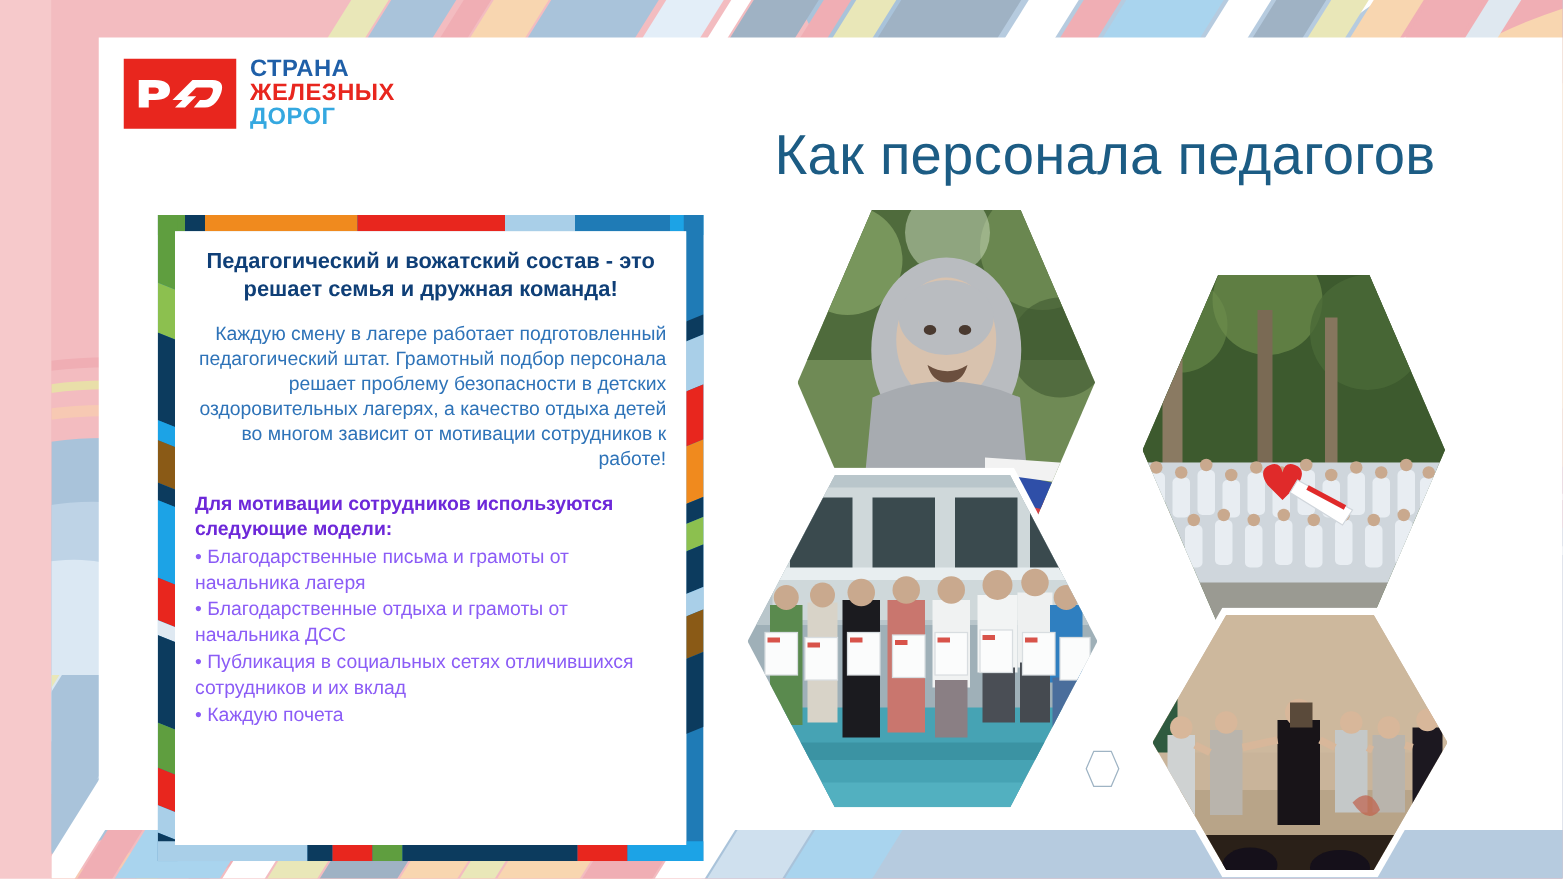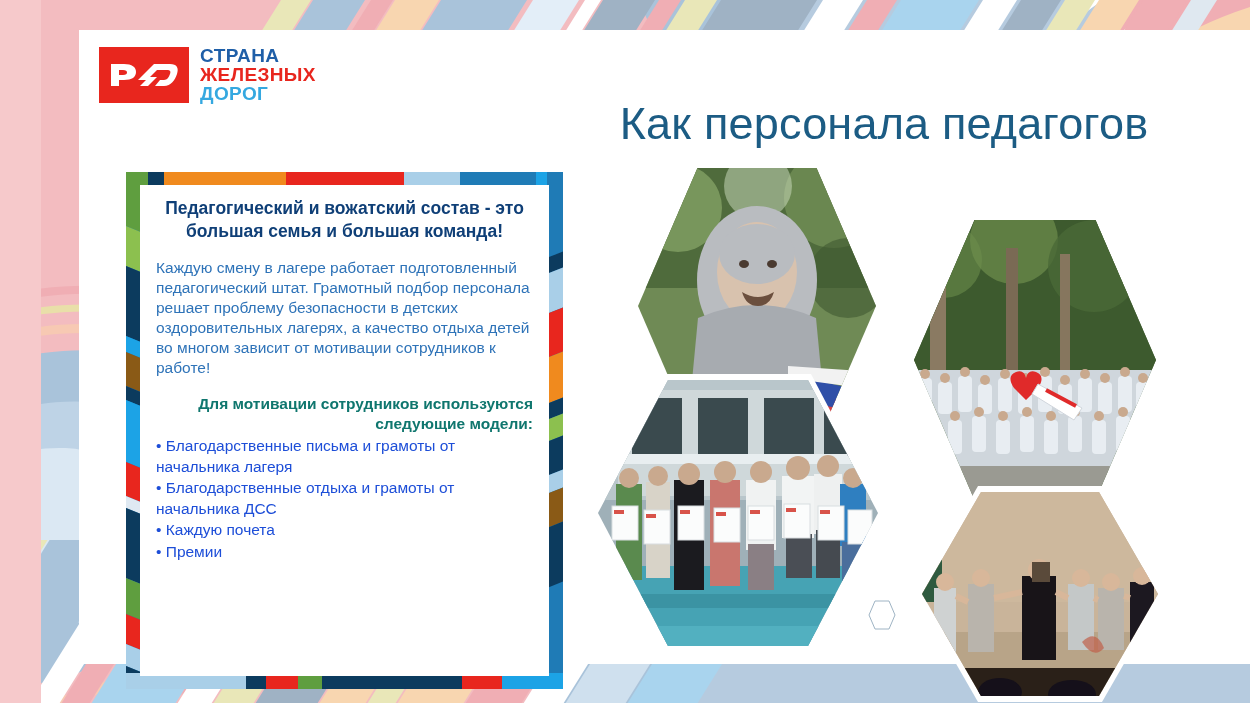--- a/index.html
+++ b/index.html
@@ -53,30 +53,30 @@
   .panel-inner{
     position:absolute;left:14px;top:13px;right:14px;bottom:13px;
     background:#ffffff;z-index:1;
     padding:12px 16px 0 16px;box-sizing:border-box;
   }
   .panel-heading{
     text-align:center;color:#0f3f77;font-weight:bold;font-size:17.5px;
     line-height:1.33;margin:0 0 14px 0;
   }
   .panel-para{
-    text-align:left;color:#2e73b8;font-size:15.5px;line-height:1.30;
+    text-align:right;color:#2e73b8;font-size:15.5px;line-height:1.30;
     margin:0 0 16px 0;
   }
   .panel-subheading{
-    text-align:right;color:#0f766e;font-weight:bold;font-size:15.5px;
+    text-align:left;color:#6d28d9;font-weight:bold;font-size:15.5px;
     line-height:1.28;margin:0 0 2px 0;
   }
   .bullets{list-style:none;margin:0;padding:0;}
   .bullets li{
-    color:#1d4ed8;font-size:15.5px;line-height:1.33;
+    color:#8b5cf6;font-size:15.5px;line-height:1.33;
     margin:0 0 1px 0;text-indent:0;
   }
   .bullets li::before{content:"\2022\00a0";}
 
   
   .collage{position:absolute;left:505px;top:132px;width:600px;height:540px;z-index:3;}
   .hex{
     position:absolute;
     -webkit-clip-path:polygon(25% 0%,75% 0%,100% 50%,75% 100%,25% 100%,0% 50%);
     clip-path:polygon(25% 0%,75% 0%,100% 50%,75% 100%,25% 100%,0% 50%);
@@ -266,28 +266,28 @@
             <rect x="140" y="501" width="32" height="16" fill="#e8261e"></rect>
             <rect x="172" y="501" width="24" height="16" fill="#5f9e3f"></rect>
             <rect x="196" y="501" width="140" height="16" fill="#0c3b5e"></rect>
             <rect x="336" y="501" width="40" height="16" fill="#e8261e"></rect>
             <rect x="376" y="501" width="61" height="16" fill="#1ca3e6"></rect>
           </g>
         </svg>
       </div>
 
       <div class="panel-inner">
-        <div class="panel-heading">Педагогический и вожатский состав - это большая семья и большая команда!</div>
+        <div class="panel-heading">Педагогический и вожатский состав - это решает семья и дружная команда!</div>
         <div class="panel-para">Каждую смену в лагере работает подготовленный педагогический штат. Грамотный подбор персонала решает проблему безопасности в детских оздоровительных лагерях, а качество отдыха детей во многом зависит от мотивации сотрудников к работе!</div>
         <div class="panel-subheading">Для мотивации сотрудников используются следующие модели:</div>
         <ul class="bullets">
           <li>Благодарственные письма и грамоты от начальника лагеря</li>
           <li>Благодарственные отдыха и грамоты от начальника ДСС</li>
+          <li>Публикация в социальных сетях отличившихся сотрудников и их вклад</li>
           <li>Каждую почета</li>
-          <li>Премии</li>
         </ul>
       </div>
     </div>
 
     <div class="collage">
 
       <div class="hex-ring hx1r"></div>
       <div class="hex hx1">
         <div class="hex-img">
           <svg viewBox="0 0 238 276" preserveAspectRatio="none">

